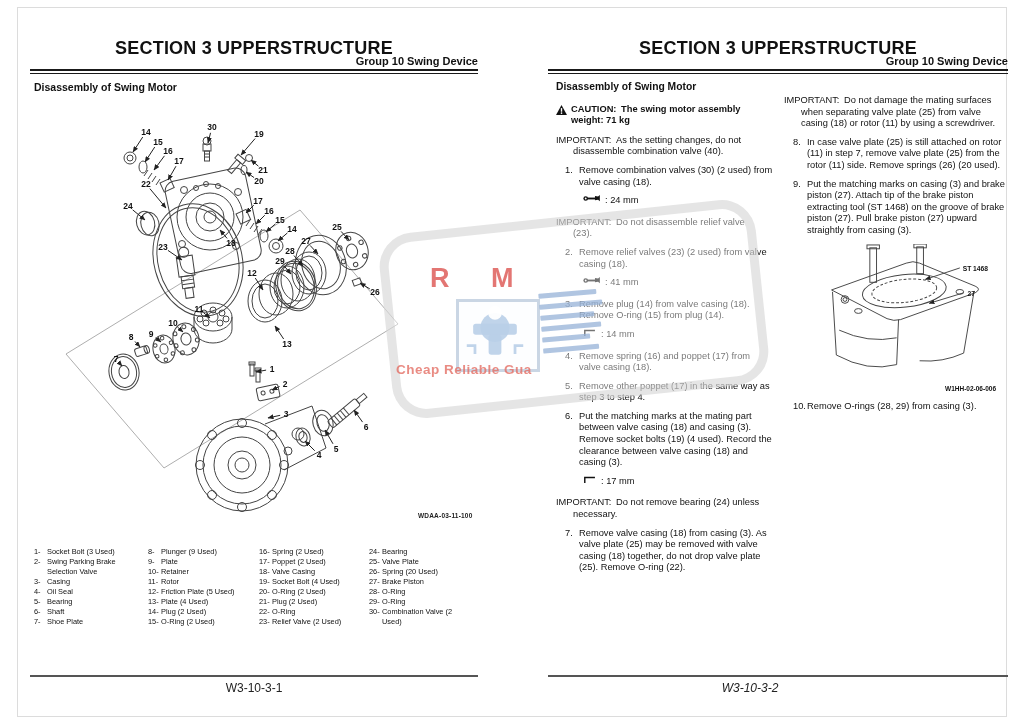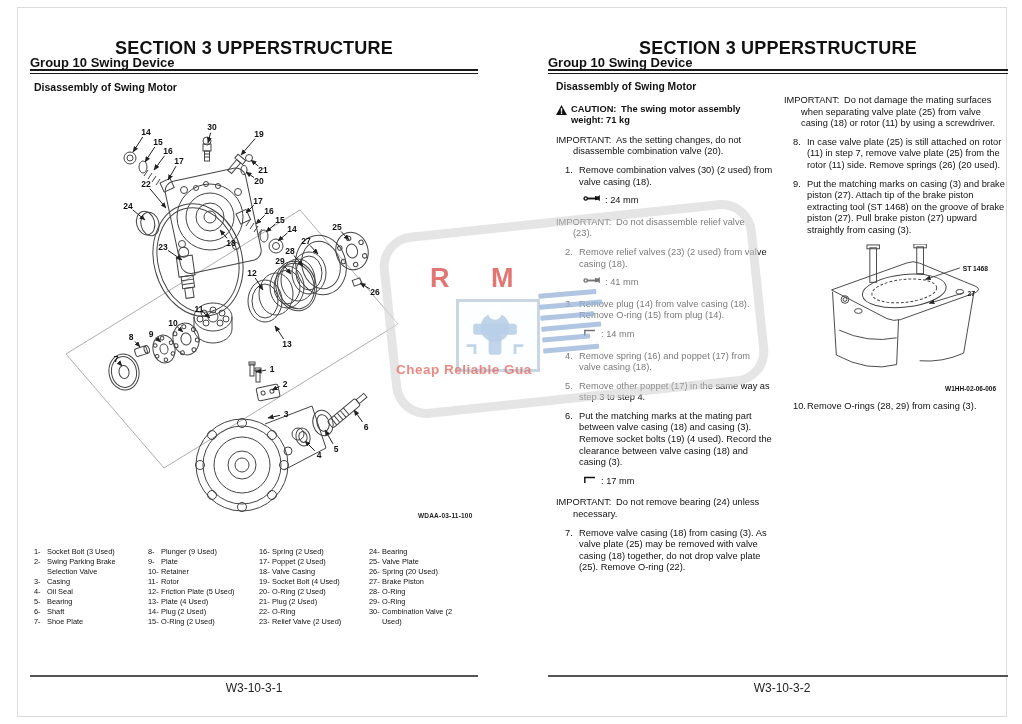--- a/index.html
+++ b/index.html
@@ -2,21 +2,21 @@
 <html><head>
 <meta charset="utf-8">
 <style>
   html,body{margin:0;padding:0;background:#fff;}
   body{width:1022px;height:724px;position:relative;overflow:hidden;
        font-family:"Liberation Sans",sans-serif;color:#111;-webkit-font-smoothing:antialiased;}
   .abs{position:absolute;}
   .scan-border{left:17px;top:7px;width:988px;height:708px;border:1px solid #dcdcdc;}
   
   .h1{font-weight:bold;font-size:18px;text-align:center;letter-spacing:.2px;}
-  .h2{font-weight:bold;font-size:13px;text-align:left;}
+  .h2{font-weight:bold;font-size:11px;text-align:right;}
   .hrule{border-top:2px solid #1a1a1a;border-bottom:1px solid #1a1a1a;height:2px;}
   .sec-title{font-weight:bold;font-size:10.5px;}
   
   .col{font-size:9.3px;line-height:11.6px;}
   .col .title{font-weight:bold;font-size:10.3px;margin-bottom:11px;}
   .caution{display:flex;align-items:flex-start;gap:4px;font-weight:bold;margin:0 0 8px 0;}
   .caution .c-icon{flex:none;margin-top:1px;}
   .important{font-weight:normal;padding-left:17px;text-indent:-17px;margin:2px 12px 7px 0;}
   .step{display:flex;padding-left:9px;margin-bottom:7px;}
   .step .snum{flex:none;width:14px;}
@@ -461,21 +461,21 @@
 <div class="abs col" style="left:556px;top:81px;width:218px;" id="col-left">
   <div class="title">Disassembly of Swing Motor</div>
 <div class="caution">
       <span class="c-icon"><svg viewBox="0 0 12 11" width="11" height="10">
           <path d="M6 0l6 11H0z" fill="#111"></path>
           <rect x="5.25" y="3.4" width="1.5" height="4" fill="#fff"></rect>
           <circle cx="6" cy="9" r=".9" fill="#fff"></circle>
         </svg></span>
       <span class="c-text">CAUTION: The swing motor assembly weight: 71 kg</span>
     </div>
-    <div class="important">IMPORTANT: As the setting changes, do not disassemble combination valve (20).</div>
+    <div class="important">IMPORTANT: As the setting changes, do not disassemble combination valve (40).</div>
     <div class="step">
       <span class="snum">1.</span>
       <span class="stext">Remove combination valves (30) (2 used) from valve casing (18).</span>
     </div>
     <div class="tool">
       <span class="tool-icon">
         <svg viewBox="0 0 22 9" width="17" height="7">
           <circle cx="3.5" cy="4.5" r="3" fill="#111"></circle>
           <rect x="5" y="3.3" width="11" height="2.4" fill="#111"></rect>
           <path d="M15.5 1.2l4 .6 2.3-1.8v8l-2.3-1.8-4 .6z" fill="#111"></path>
@@ -582,21 +582,21 @@
     </svg>
     <div class="fig-code">W1HH-02-06-006</div>
   </div>
 <div class="step">
       <span class="snum">10.</span>
       <span class="stext">Remove O-rings (28, 29) from casing (3).</span>
     </div>
   </div>
 
 <div class="abs frule" style="left:548px;top:675px;width:460px;"></div>
-<div class="abs ftext" style="left:552px;top:681px;width:460px;">W3-10-3-2</div>
+<div class="abs ftext" style="left:520px;top:681px;width:460px;font-style:italic;">W3-10-3-2</div>
 
 <div class="abs wm-card"></div>
 <div class="abs wm-letters">R M</div>
 <div class="abs wm-logo-box">
   <svg width="72" height="61" viewBox="0 0 78 67">
     <g fill="rgba(185,207,232,0.9)">
       <circle cx="39" cy="28" r="16"></circle>
       <rect x="15" y="24" width="48" height="12" rx="3"></rect>
       <rect x="32" y="36" width="14" height="22" rx="3"></rect>
     </g>

